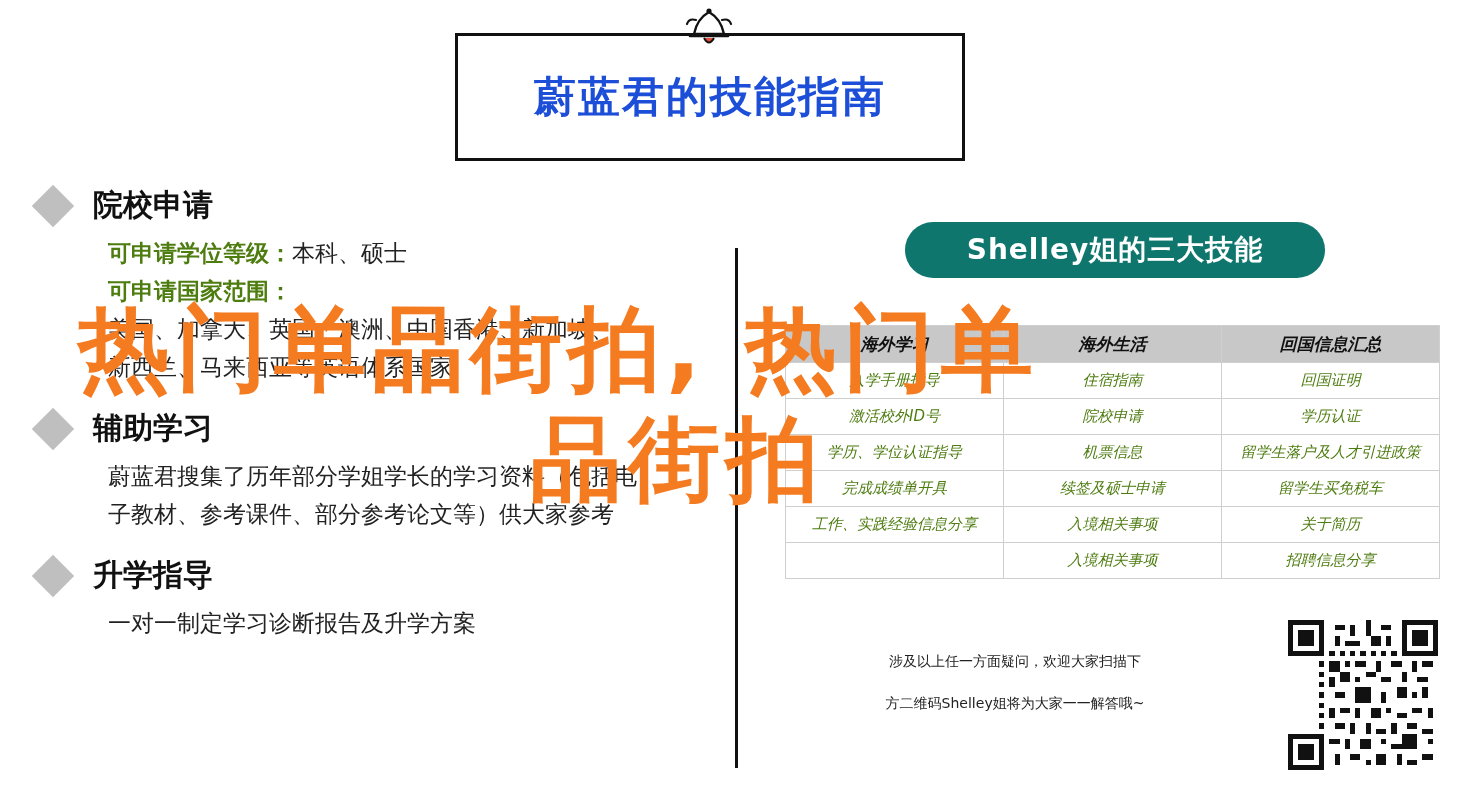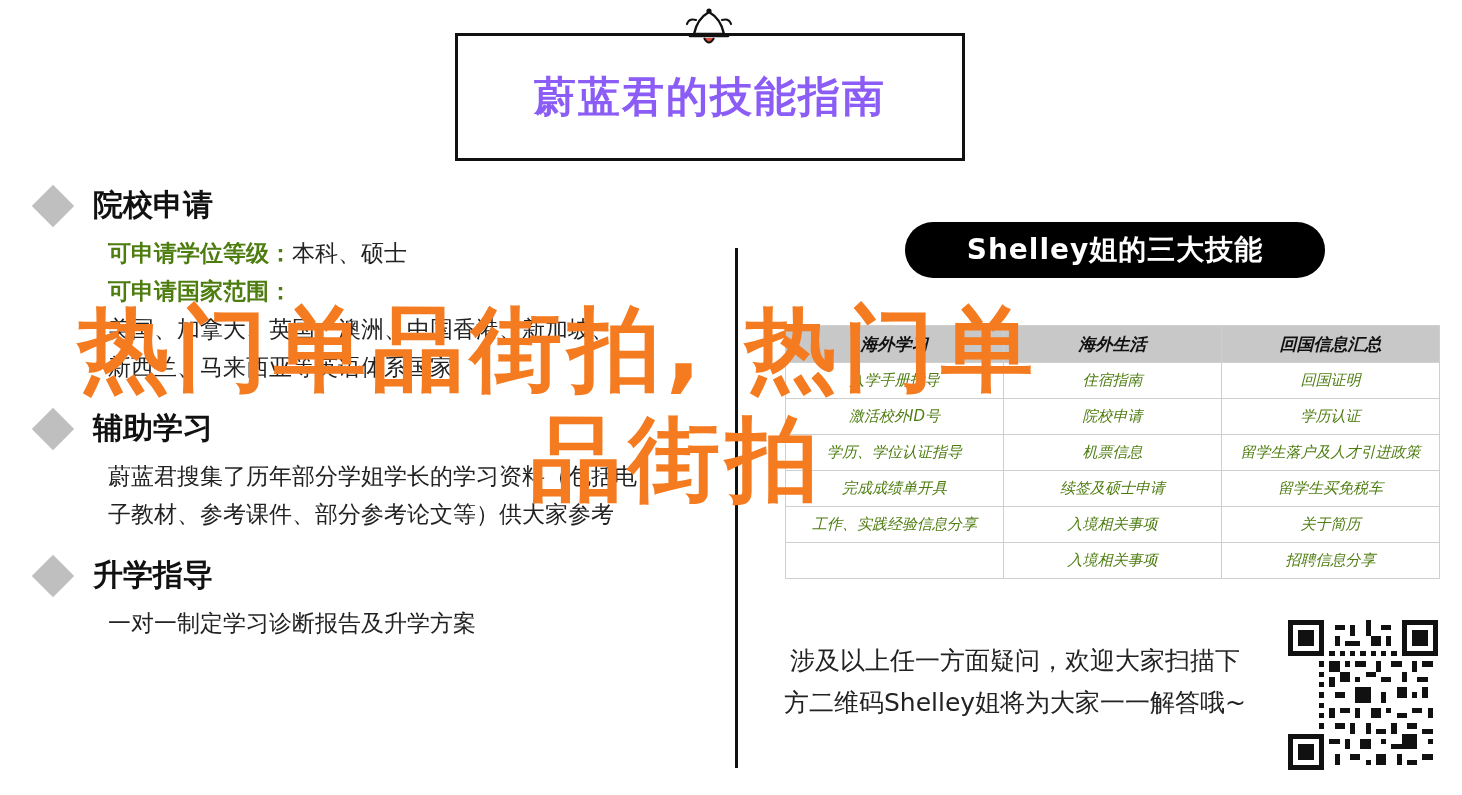--- a/index.html
+++ b/index.html
@@ -29,21 +29,21 @@
     border: 3px solid #111;
     box-sizing: border-box;
     display: flex;
     align-items: center;
     justify-content: center;
   }
   .title-text {
     font-size: 42px;
     font-weight: bold;
     letter-spacing: 2px;
-    color: #8b5cf6;
+    color: #1d4ed8;
   }
   .bell-icon {
     position: absolute;
     left: 678px;
     top: 8px;
     width: 62px;
     height: 46px;
   }
 
   
@@ -100,21 +100,21 @@
   }
 
   
   .pill {
     position: absolute;
     left: 905px;
     top: 222px;
     width: 420px;
     height: 56px;
     border-radius: 28px;
-    background: #000000;
+    background: #0f766e;
     display: flex;
     align-items: center;
     justify-content: center;
   }
   .pill-text {
     color: #ffffff;
     font-size: 28px;
     font-weight: bold;
     letter-spacing: 1px;
   }
@@ -144,21 +144,21 @@
     font-size: 17px;
     color: #111;
     height: 36px;
   }
 
   .foot-note {
     position: absolute;
     left: 780px;
     top: 640px;
     width: 470px;
-    font-size: 25px;
+    font-size: 14px;
     line-height: 42px;
     color: #222;
     text-align: center;
   }
 
   
   .qr {
     position: absolute;
     left: 1288px;
     top: 620px;

